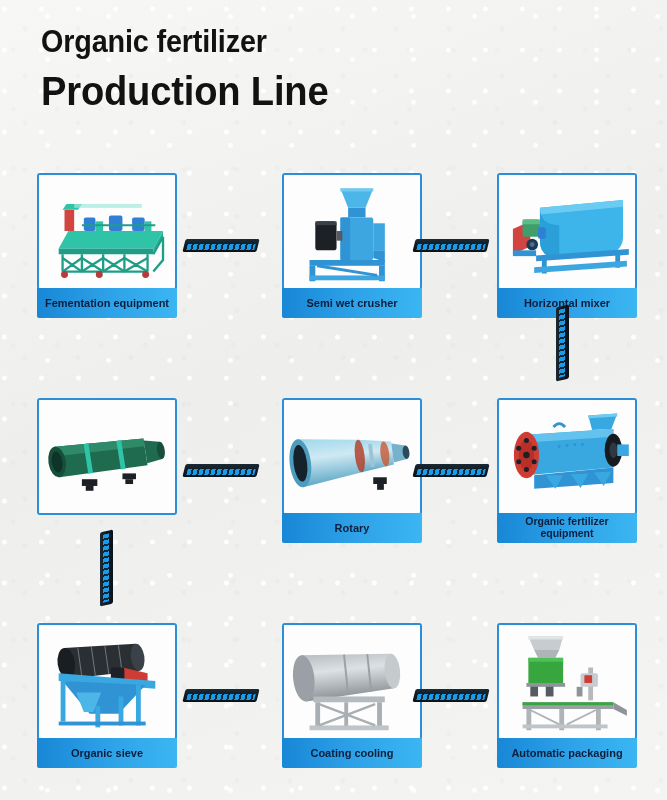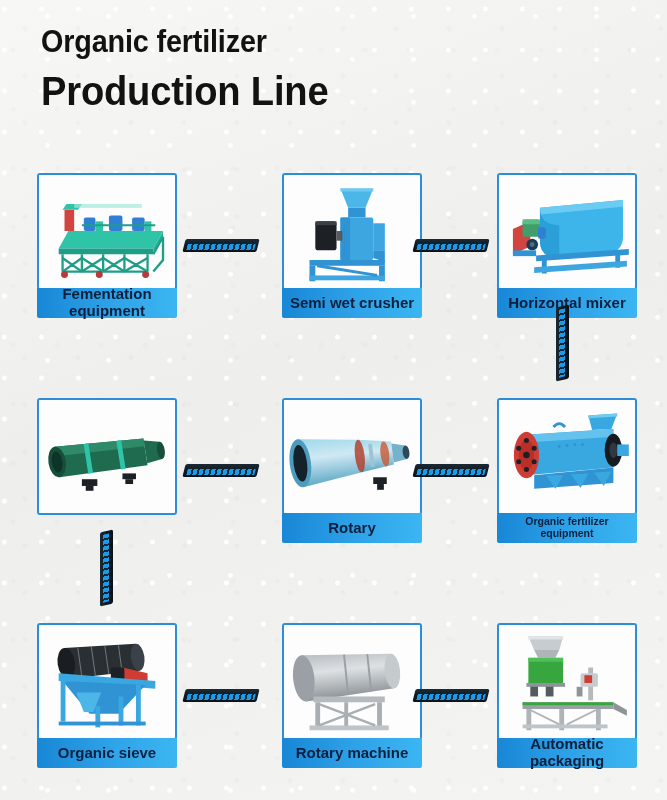--- a/index.html
+++ b/index.html
@@ -51,21 +51,21 @@
     box-sizing:border-box;
     display:flex;align-items:center;justify-content:center;
     overflow:hidden;
   }
   .card-img{width:100%;height:100%;display:block;}
   .card-label{
     margin-top:-2px;
     height:30px;
     background:linear-gradient(90deg,#1887d6 0%,#2ea2e8 52%,#3bb6f2 100%);
     color:#0c1f3d;
-    font-size:15px;font-weight:bold;
+    font-size:11px;font-weight:bold;
     display:flex;align-items:center;justify-content:center;
     text-align:center;line-height:1.12;
     box-sizing:border-box;padding:0 3px;
     border-radius:0 0 2px 2px;
   }
   .card-label.two-line{font-size:10.5px;}
 
   
   .conv{position:absolute;}
   .conv-h{width:74px;height:13px;}
@@ -417,21 +417,21 @@
           <g fill="#a8aeb2">
             <rect x="32" y="80" width="5" height="26"></rect>
             <rect x="96" y="80" width="5" height="26"></rect>
             <rect x="62" y="80" width="4" height="26"></rect>
           </g>
           <rect x="26" y="104" width="82" height="5" fill="#bfc4c8"></rect>
           <path d="M36 82 L94 104" stroke="#a8aeb2" stroke-width="2.4" fill="none"></path>
           <path d="M94 82 L36 104" stroke="#a8aeb2" stroke-width="2.4" fill="none"></path>
         </svg>
       </div>
-      <div class="card-label">Rotary machine</div>
+      <div class="card-label">Coating cooling</div>
     </div>
 
     <div class="conv conv-h conv-r2b">
       <div class="conv-inner">
           <div class="belt"></div>
           <div class="teeth"></div>
         </div>
     </div>
 
     <div class="card c2">

